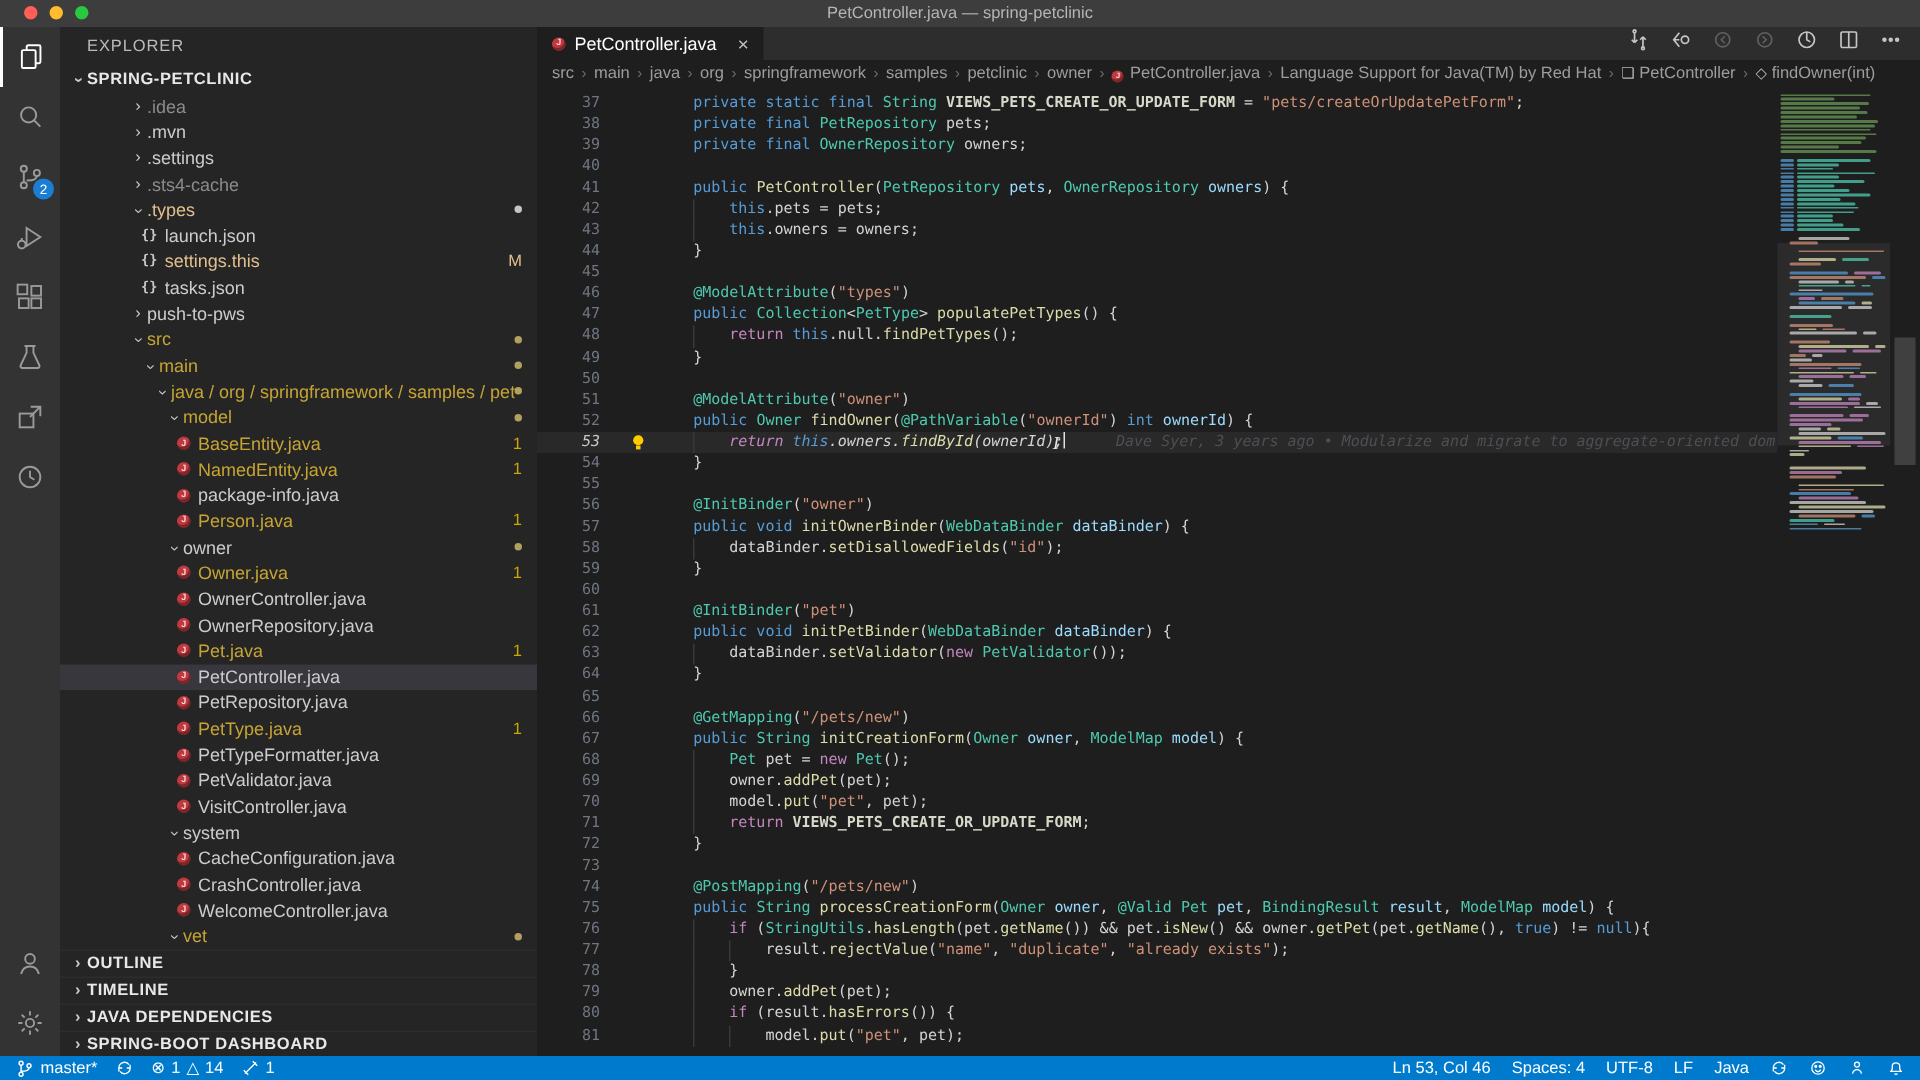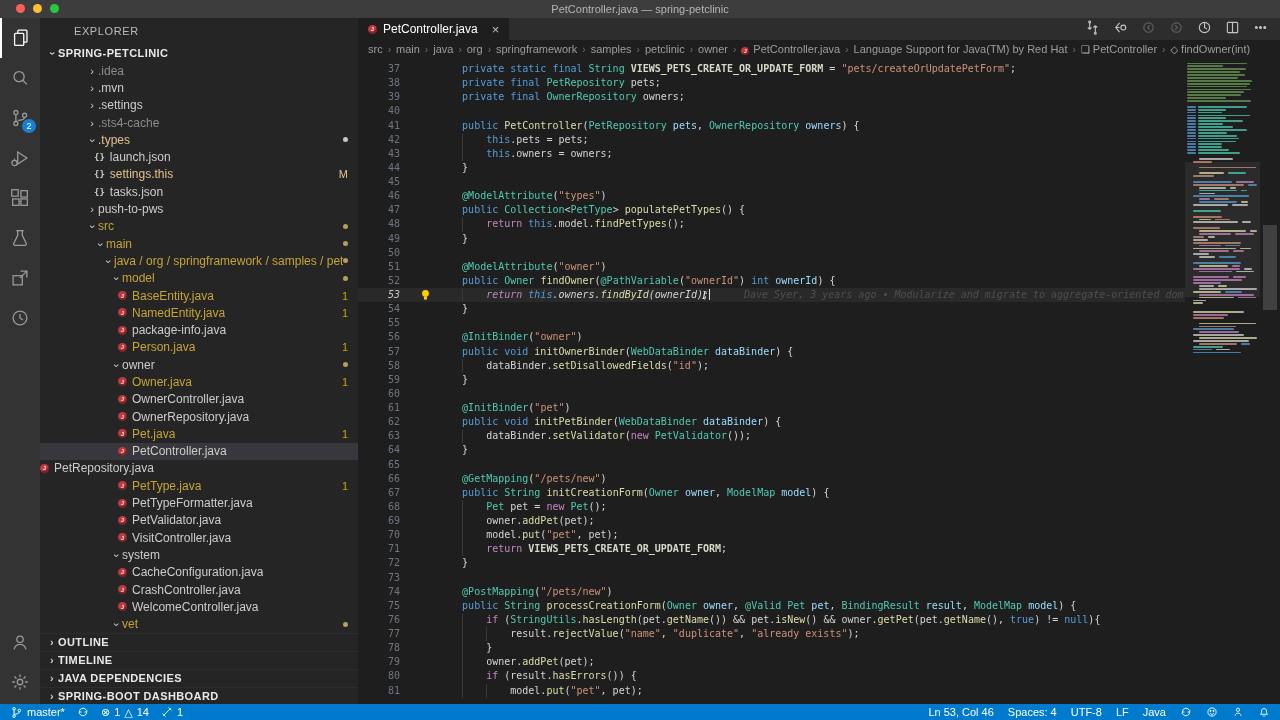--- a/index.html
+++ b/index.html
@@ -22,21 +22,21 @@
   .ab-item { width:40px; height:40px; display:flex; align-items:center; justify-content:center; position:relative; }
   .ab-item svg { stroke:#9a9a9a; fill:none; stroke-width:1.4; }
   .ab-item.active { border-left:2px solid #ffffff; }
   .ab-item.active svg { stroke:#ffffff; }
   .ab-badge { position:absolute; right:4px; bottom:5px; min-width:14px; height:14px; border-radius:8px;
               background:#1a7fd4; color:#fff; font-size:9px; display:flex; align-items:center; justify-content:center; padding:0 3px; }
   .ab-bottom { position:absolute; bottom:2px; left:0; }
 
   
   .sidebar { width:318px; background:#252526; flex:none; position:relative; overflow:hidden; color:#cccccc; }
-  .sb-title { height:26px; padding:7px 0 0 34px; font-size:11px; letter-spacing:.6px; color:#bbbbbb; }
+  .sb-title { height:26px; padding:7px 0 0 18px; font-size:11px; letter-spacing:.6px; color:#bbbbbb; }
   .sb-section { height:18px; display:flex; align-items:center; font-size:11px; font-weight:bold; color:#e8e8e8; padding-left:6px; letter-spacing:.4px; }
   .chev { display:inline-block; font-size:11px; color:#cccccc; width:12px; text-align:center; flex:none;
           transform-origin:50% 55%; }
   .chev.exp { transform:rotate(90deg); }
   .tree { width:100%; }
   .trow { height:17.3px; display:flex; align-items:center; font-size:12px; white-space:nowrap; position:relative; }
   .trow.sel { background:#37373d; }
   .ticon { flex:none; margin-right:5px; display:flex; align-items:center; justify-content:center; }
   .jicon { width:9px; height:9px; border-radius:50%; background:#c0393e; box-shadow:inset -1px -2px 0 rgba(0,0,0,.35);
            display:inline-flex; align-items:center; justify-content:center; color:#f4d7d7; font-size:6px; font-weight:bold; }
@@ -320,21 +320,21 @@
           </span>
           <span class="tlabel t-w">Pet.java</span>
           <span class="tbadge b-w">1</span>
         </div>
         <div class="trow sel" style="padding-left: 78px;">
           <span class="ticon">
             <span class="jicon">J</span>
           </span>
           <span class="tlabel t-n">PetController.java</span>
         </div>
-        <div class="trow" style=" text-align: center;">
+        <div class="trow" style="padding-left: 78px; text-align: center;">
           <span class="ticon">
             <span class="jicon">J</span>
           </span>
           <span class="tlabel t-n">PetRepository.java</span>
         </div>
         <div class="trow" style="padding-left: 78px;">
           <span class="ticon">
             <span class="jicon">J</span>
           </span>
           <span class="tlabel t-w">PetType.java</span>
@@ -479,21 +479,21 @@
           <div class="line"><span class="lnum">38</span><span class="lcode"><span class="sp">    </span><span class="sk">private final </span><span class="st">PetRepository </span><span class="sp">pets;</span></span></div>
           <div class="line"><span class="lnum">39</span><span class="lcode"><span class="sp">    </span><span class="sk">private final </span><span class="st">OwnerRepository </span><span class="sp">owners;</span></span></div>
           <div class="line"><span class="lnum">40</span><span class="lcode"><span class="sp"></span></span></div>
           <div class="line"><span class="lnum">41</span><span class="lcode"><span class="sp">    </span><span class="sk">public </span><span class="sm">PetController</span><span class="sp">(</span><span class="st">PetRepository </span><span class="sv">pets</span><span class="sp">, </span><span class="st">OwnerRepository </span><span class="sv">owners</span><span class="sp">) {</span></span></div>
           <div class="line"><span class="lnum">42</span><div class="guide" style="left: 104.08px;"></div><span class="lcode"><span class="sp">        </span><span class="sk">this</span><span class="sp">.pets = pets;</span></span></div>
           <div class="line"><span class="lnum">43</span><div class="guide" style="left: 104.08px;"></div><span class="lcode"><span class="sp">        </span><span class="sk">this</span><span class="sp">.owners = owners;</span></span></div>
           <div class="line"><span class="lnum">44</span><span class="lcode"><span class="sp">    </span><span class="sp">}</span></span></div>
           <div class="line"><span class="lnum">45</span><span class="lcode"><span class="sp"></span></span></div>
           <div class="line"><span class="lnum">46</span><span class="lcode"><span class="sp">    </span><span class="st">@ModelAttribute</span><span class="sp">(</span><span class="ss">"types"</span><span class="sp">)</span></span></div>
           <div class="line"><span class="lnum">47</span><span class="lcode"><span class="sp">    </span><span class="sk">public </span><span class="st">Collection</span><span class="sp">&lt;</span><span class="st">PetType</span><span class="sp">&gt; </span><span class="sm">populatePetTypes</span><span class="sp">() {</span></span></div>
-          <div class="line"><span class="lnum">48</span><div class="guide" style="left: 104.08px;"></div><span class="lcode"><span class="sp">        </span><span class="sc">return </span><span class="sk">this</span><span class="sp">.model.</span><span class="sm">findPetTypes</span><span class="sp">();</span></span></div>
+          <div class="line"><span class="lnum">48</span><div class="guide" style="left: 104.08px;"></div><span class="lcode"><span class="sp">        </span><span class="sc">return </span><span class="sk">this</span><span class="sp">.null.</span><span class="sm">findPetTypes</span><span class="sp">();</span></span></div>
           <div class="line"><span class="lnum">49</span><span class="lcode"><span class="sp">    </span><span class="sp">}</span></span></div>
           <div class="line"><span class="lnum">50</span><span class="lcode"><span class="sp"></span></span></div>
           <div class="line"><span class="lnum">51</span><span class="lcode"><span class="sp">    </span><span class="st">@ModelAttribute</span><span class="sp">(</span><span class="ss">"owner"</span><span class="sp">)</span></span></div>
           <div class="line"><span class="lnum">52</span><span class="lcode"><span class="sp">    </span><span class="sk">public </span><span class="st">Owner </span><span class="sm">findOwner</span><span class="sp">(</span><span class="st">@PathVariable</span><span class="sp">(</span><span class="ss">"ownerId"</span><span class="sp">) </span><span class="sk">int </span><span class="sv">ownerId</span><span class="sp">) {</span></span></div>
           <div class="line cur"><span class="lnum">53</span><div class="guide" style="left: 104.08px;"></div><span class="lcode"><span class="sp">        </span><span class="sc">return </span><span class="sk">this</span><span class="sp">.owners.</span><span class="sm">findById</span><span class="sp">(ownerId);</span><span class="caret"></span><span class="blame">Dave Syer, 3 years ago • Modularize and migrate to aggregate-oriented dom</span></span><span class="bulb"><svg width="11" height="12" viewBox="0 0 11 12">
                 <circle cx="5.5" cy="4.5" r="3.4" fill="#fc0"></circle>
                 <rect x="4" y="8" width="3" height="2.6" fill="#fc0"></rect>
               </svg></span><span class="ibeam">I</span></div>
           <div class="line"><span class="lnum">54</span><span class="lcode"><span class="sp">    </span><span class="sp">}</span></span></div>
           <div class="line"><span class="lnum">55</span><span class="lcode"><span class="sp"></span></span></div>

